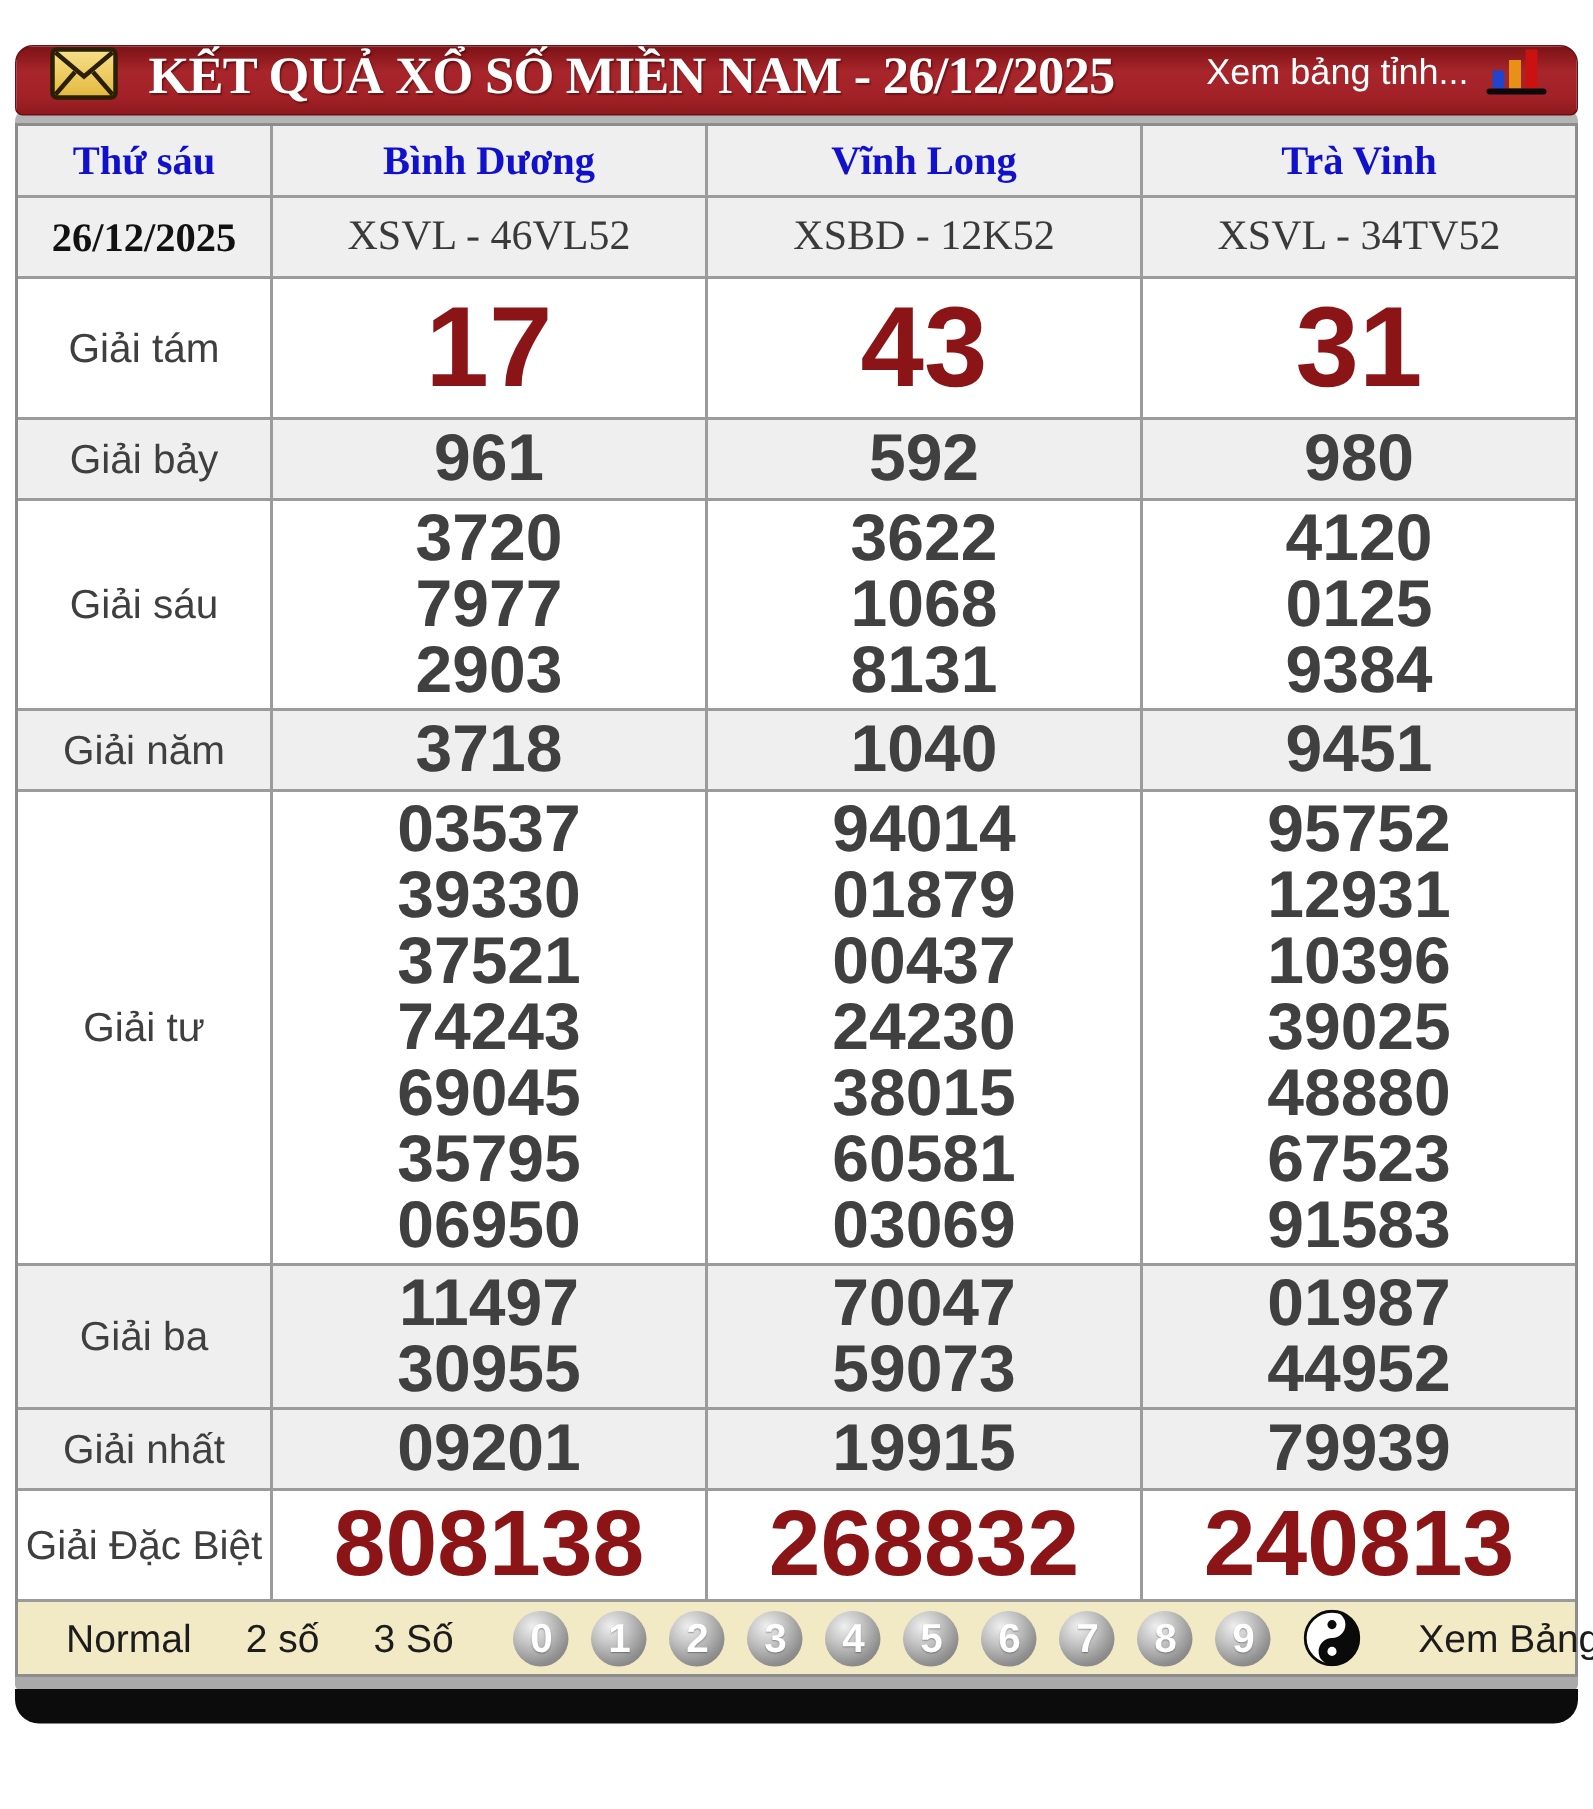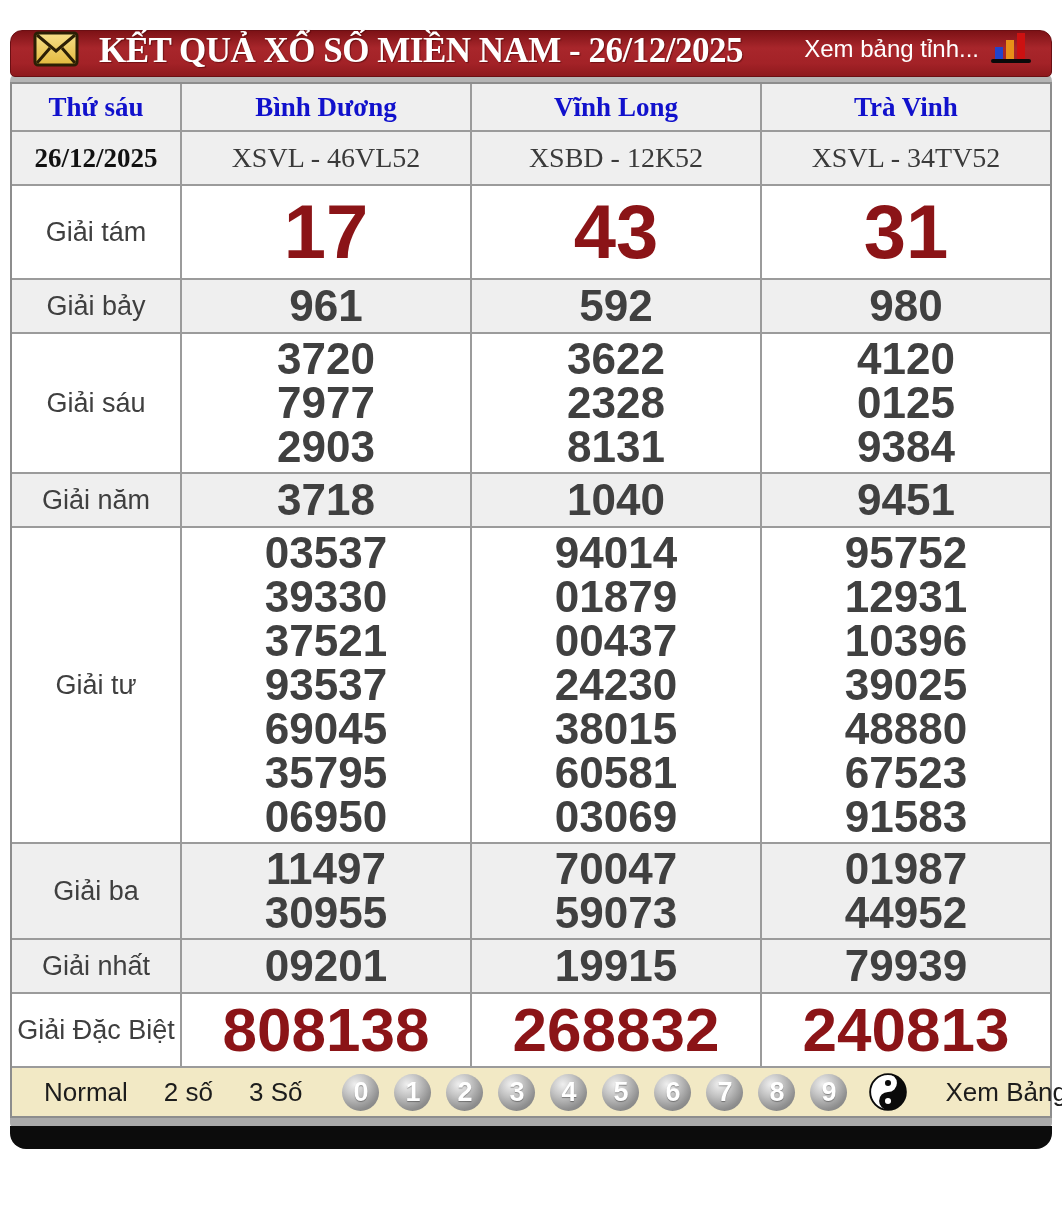--- a/index.html
+++ b/index.html
@@ -166,21 +166,21 @@
         </div>
         <div class="prow">
           <div class="pcell plabel">Giải sáu</div>
           <div class="pcell">
             <div class="num">3720</div>
             <div class="num">7977</div>
             <div class="num">2903</div>
           </div>
           <div class="pcell">
             <div class="num">3622</div>
-            <div class="num">2328</div>
+            <div class="num">1068</div>
             <div class="num">8131</div>
           </div>
           <div class="pcell">
             <div class="num">4120</div>
             <div class="num">0125</div>
             <div class="num">9384</div>
           </div>
         </div>
         <div class="prow shade">
           <div class="pcell plabel">Giải năm</div>
@@ -193,21 +193,21 @@
           <div class="pcell">
             <div class="num">9451</div>
           </div>
         </div>
         <div class="prow">
           <div class="pcell plabel">Giải tư</div>
           <div class="pcell">
             <div class="num">03537</div>
             <div class="num">39330</div>
             <div class="num">37521</div>
-            <div class="num">93537</div>
+            <div class="num">74243</div>
             <div class="num">69045</div>
             <div class="num">35795</div>
             <div class="num">06950</div>
           </div>
           <div class="pcell">
             <div class="num">94014</div>
             <div class="num">01879</div>
             <div class="num">00437</div>
             <div class="num">24230</div>
             <div class="num">38015</div>

